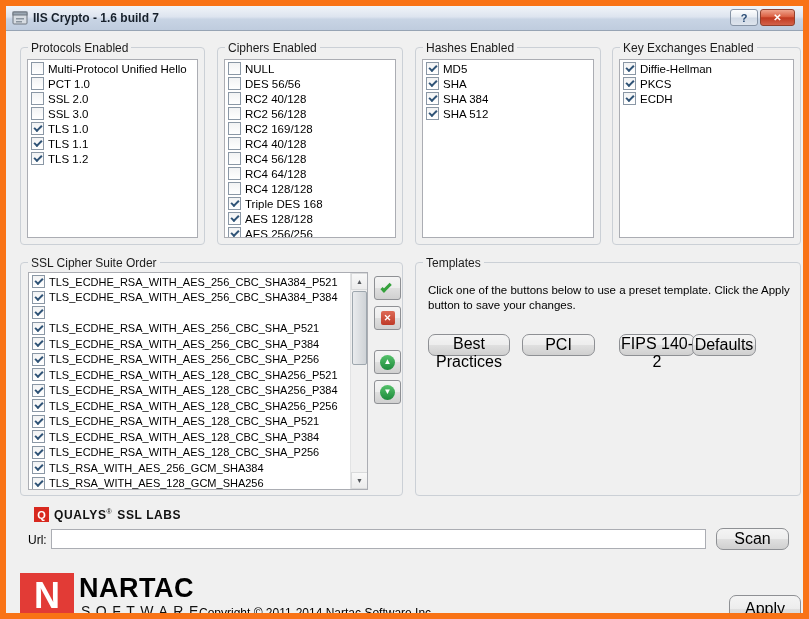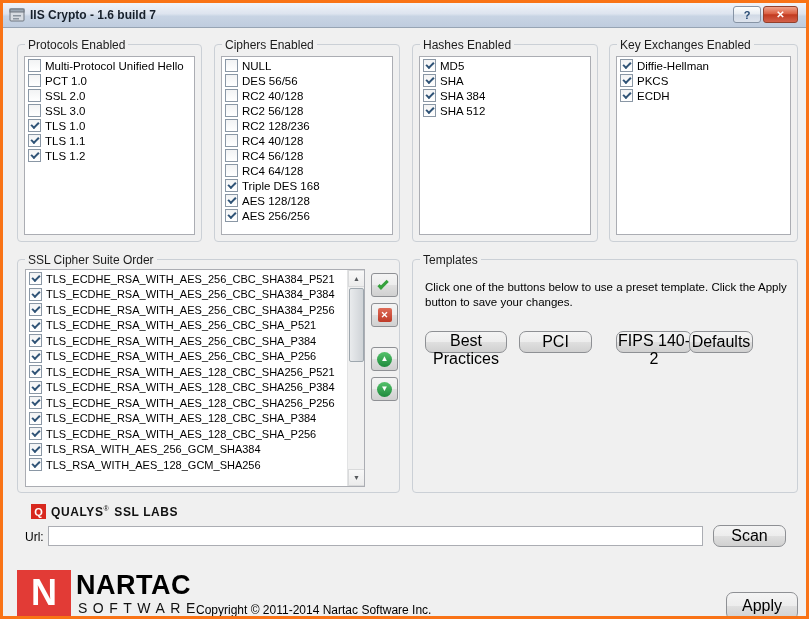--- a/index.html
+++ b/index.html
@@ -2,21 +2,21 @@
 <html><head>
 <meta charset="utf-8">
 <style>
   * { margin:0; padding:0; box-sizing:border-box; }
   html,body { width:809px; height:619px; }
   body { font-family:"Liberation Sans", sans-serif; background:#ffffff; }
 
   .window {
     position:relative; width:809px; height:619px;
     background:#F0F0F0;
-    border:3px solid #f97316;
+    border:6px solid #f97316;
     overflow:hidden;
   }
 
   
   .titlebar {
     position:absolute; top:0; left:0; width:100%; height:25px;
     background:linear-gradient(180deg,#F1F4F9 0%,#DDE4EF 45%,#C8D4E4 55%,#BFCCDE 100%);
     border-bottom:1px solid #97A4B4;
     display:flex; align-items:center; padding-left:6px;
   }
@@ -224,33 +224,37 @@
         <div class="check-item">
           <span class="checkbox"></span>
           <span class="check-label">RC2 40/128</span>
         </div>
         <div class="check-item">
           <span class="checkbox"></span>
           <span class="check-label">RC2 56/128</span>
         </div>
         <div class="check-item">
           <span class="checkbox"></span>
-          <span class="check-label">RC2 128/236</span>
+          <span class="check-label">RC2 169/128</span>
         </div>
         <div class="check-item">
           <span class="checkbox"></span>
           <span class="check-label">RC4 40/128</span>
         </div>
         <div class="check-item">
           <span class="checkbox"></span>
           <span class="check-label">RC4 56/128</span>
         </div>
         <div class="check-item">
           <span class="checkbox"></span>
           <span class="check-label">RC4 64/128</span>
+        </div>
+        <div class="check-item">
+          <span class="checkbox"></span>
+          <span class="check-label">RC4 128/128</span>
         </div>
         <div class="check-item">
           <span class="checkbox checked"></span>
           <span class="check-label">Triple DES 168</span>
         </div>
         <div class="check-item">
           <span class="checkbox checked"></span>
           <span class="check-label">AES 128/128</span>
         </div>
         <div class="check-item">
@@ -307,21 +311,20 @@
           <div class="check-item">
             <span class="checkbox checked"></span>
             <span class="check-label">TLS_ECDHE_RSA_WITH_AES_256_CBC_SHA384_P521</span>
           </div>
           <div class="check-item">
             <span class="checkbox checked"></span>
             <span class="check-label">TLS_ECDHE_RSA_WITH_AES_256_CBC_SHA384_P384</span>
           </div>
           <div class="check-item">
             <span class="checkbox checked"></span>
-            <span class="check-label">TLS_ECDHE_RSA_WITH_AES_256_CBC_SHA384_P256</span>
           </div>
           <div class="check-item">
             <span class="checkbox checked"></span>
             <span class="check-label">TLS_ECDHE_RSA_WITH_AES_256_CBC_SHA_P521</span>
           </div>
           <div class="check-item">
             <span class="checkbox checked"></span>
             <span class="check-label">TLS_ECDHE_RSA_WITH_AES_256_CBC_SHA_P384</span>
           </div>
           <div class="check-item">
@@ -332,20 +335,24 @@
             <span class="checkbox checked"></span>
             <span class="check-label">TLS_ECDHE_RSA_WITH_AES_128_CBC_SHA256_P521</span>
           </div>
           <div class="check-item">
             <span class="checkbox checked"></span>
             <span class="check-label">TLS_ECDHE_RSA_WITH_AES_128_CBC_SHA256_P384</span>
           </div>
           <div class="check-item">
             <span class="checkbox checked"></span>
             <span class="check-label">TLS_ECDHE_RSA_WITH_AES_128_CBC_SHA256_P256</span>
+          </div>
+          <div class="check-item">
+            <span class="checkbox checked"></span>
+            <span class="check-label">TLS_ECDHE_RSA_WITH_AES_128_CBC_SHA_P521</span>
           </div>
           <div class="check-item">
             <span class="checkbox checked"></span>
             <span class="check-label">TLS_ECDHE_RSA_WITH_AES_128_CBC_SHA_P384</span>
           </div>
           <div class="check-item">
             <span class="checkbox checked"></span>
             <span class="check-label">TLS_ECDHE_RSA_WITH_AES_128_CBC_SHA_P256</span>
           </div>
           <div class="check-item">

